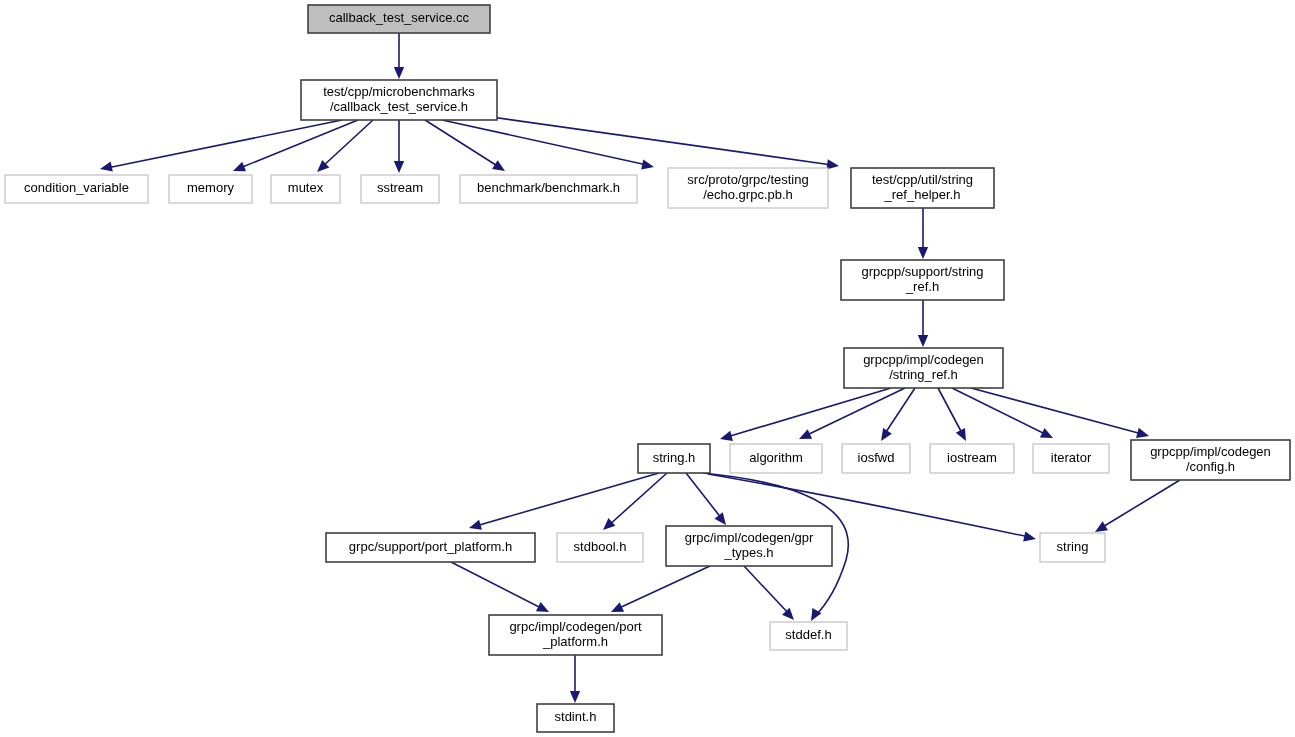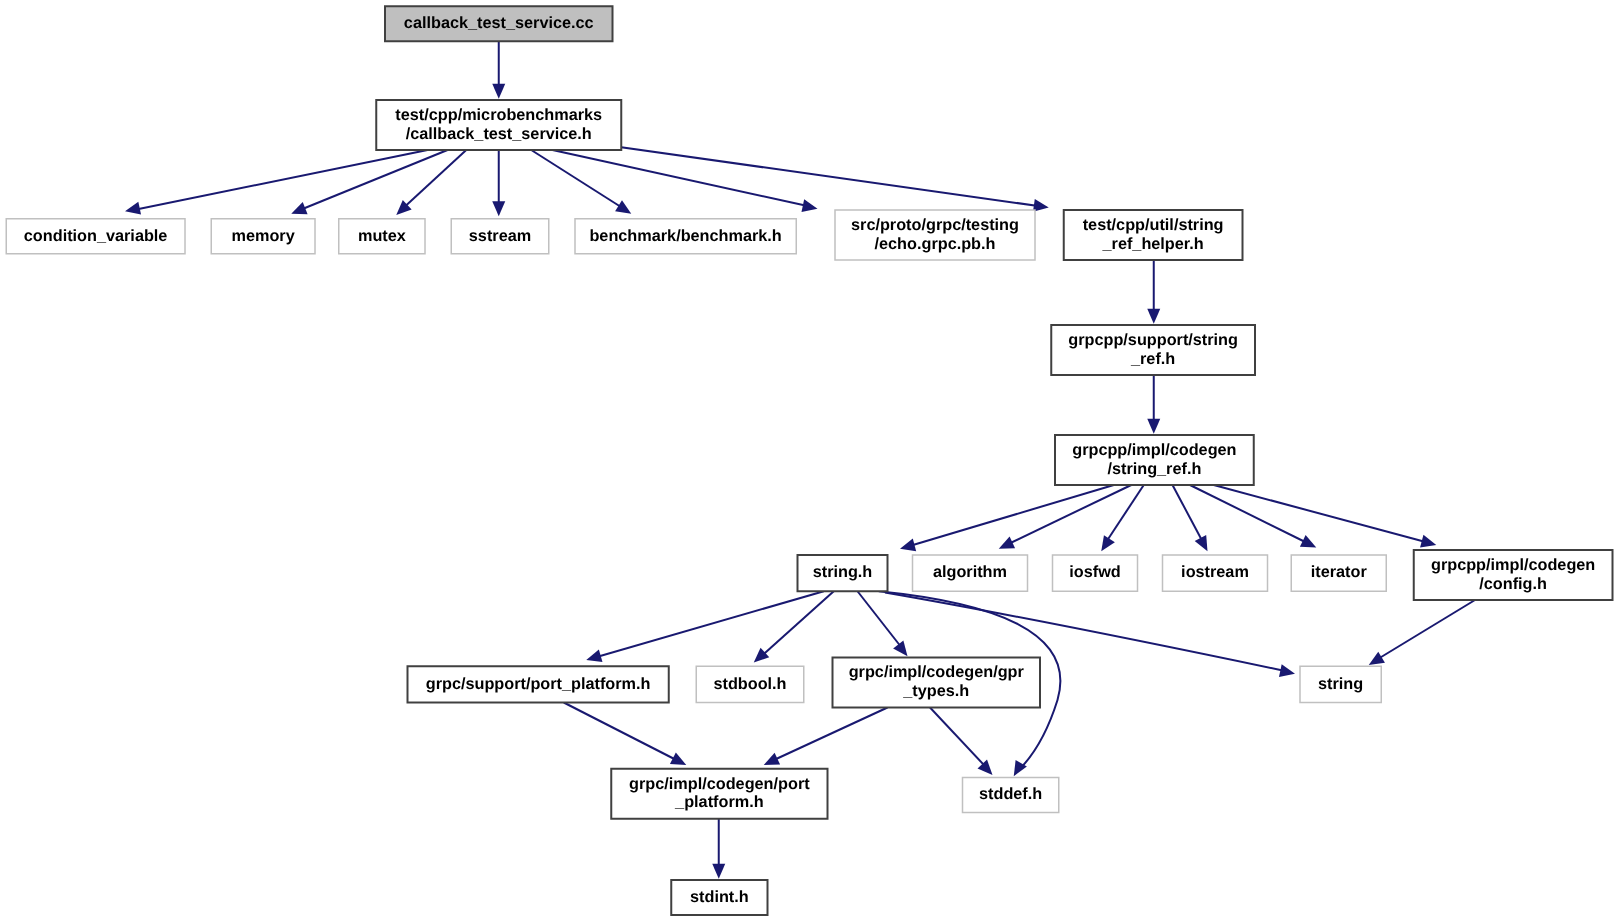--- a/index.html
+++ b/index.html
@@ -11,21 +11,20 @@
   body {
     width: 1295px;
     height: 737px;
     overflow: hidden;
     font-family: "Liberation Sans", sans-serif;
   }
   #graph-root {
     position: relative;
     width: 1295px;
     height: 737px;
-    font-weight: bold;
   }
   svg#dep-graph {
     display: block;
     width: 1295px;
     height: 737px;
   }
   .node-box {
     fill: #ffffff;
     stroke: #c0c0c0;
     stroke-width: 1.2px;

